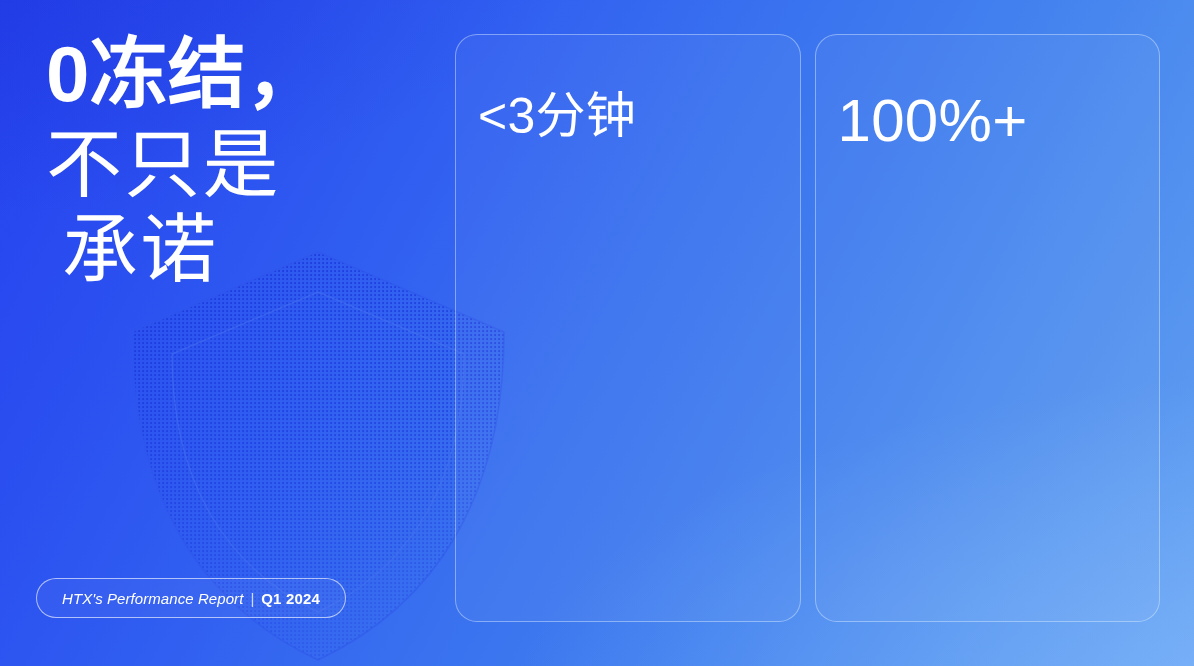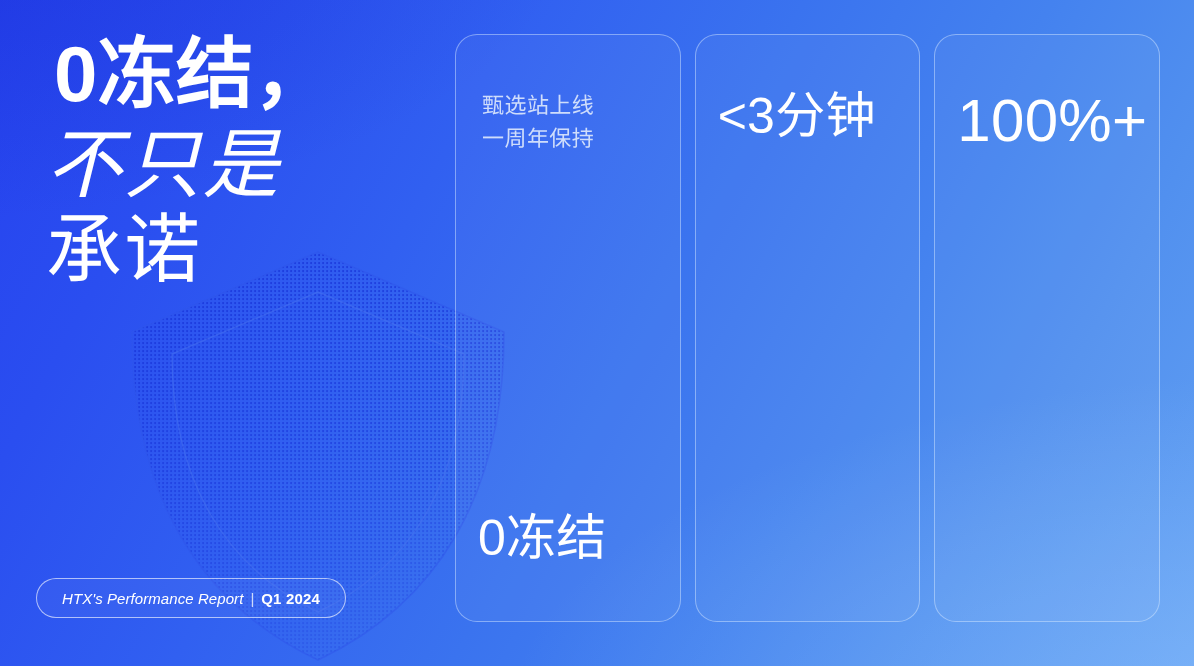--- a/index.html
+++ b/index.html
@@ -53,29 +53,28 @@
     width:420px;
     color:#ffffff;
     letter-spacing:.01em;
   }
   .hl-line { display:block; white-space:nowrap; }
   .hl-1 {
     font-size:78px;
     font-weight:700;
     line-height:1.05;
     margin-bottom:6px;
-    margin-left:8px;
   }
   .hl-2, .hl-3 {
     font-size:76px;
     font-weight:300;
     line-height:1.12;
   }
-  .hl-2 { letter-spacing:.03em;font-style:italic; }
-  .hl-3 { letter-spacing:.03em; }
+  .hl-2 { letter-spacing:.03em; }
+  .hl-3 { letter-spacing:.03em;margin-left:16px; }
 
   
   .badge {
     position:absolute;
     left:36px; top:578px;
     height:40px;
     padding:0 25px;
     display:flex; align-items:center;
     border:1px solid rgba(255,255,255,.62);
     border-radius:22px;
@@ -174,27 +173,20 @@
   </div>
 
   <div class="badge">
     <span class="lead">HTX's Performance Report</span>
     <span class="sep">|</span>
     <span class="q">Q1 2024</span>
   </div>
 
   <div class="cards">
 
-    <div class="card card-1">
-      <div class="card-label">
-        <span class="l1">甄选站上线</span>
-        <span class="l2">一周年保持</span>
-      </div>
-      <div class="card-value">0冻结</div>
-    </div>
 
     <div class="card card-2">
       <div class="card-value">&lt;3分钟</div>
     </div>
 
     <div class="card card-3">
       <div class="card-value">100%+</div>
     </div>
 
   </div>

